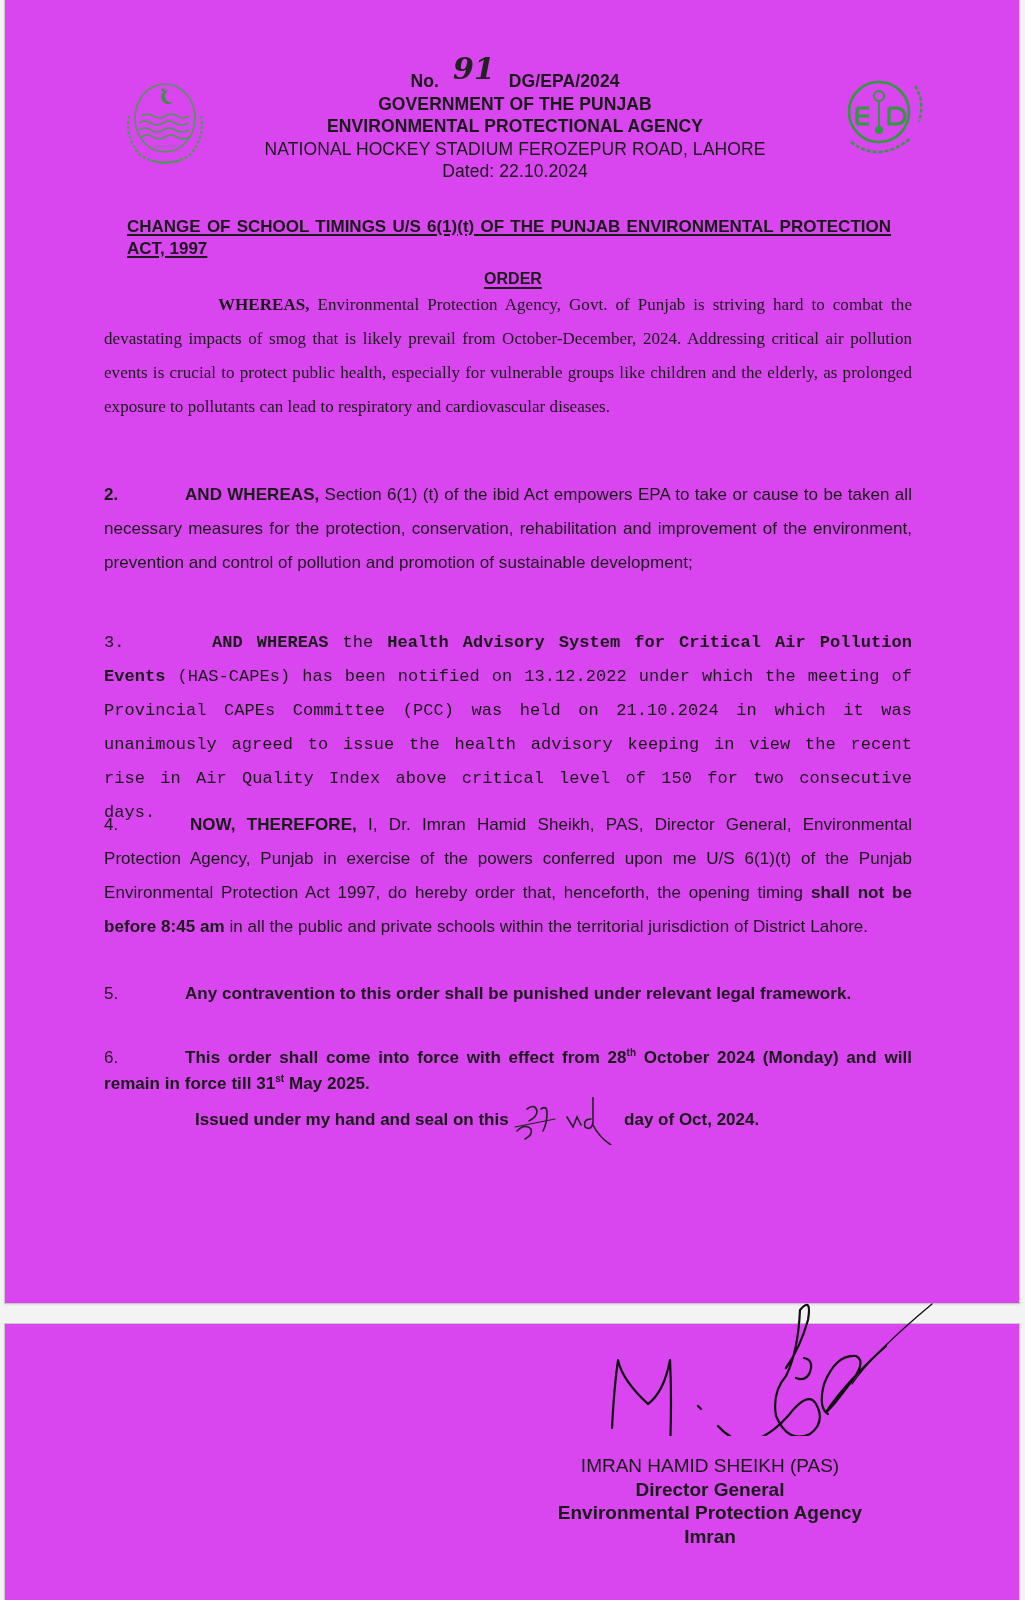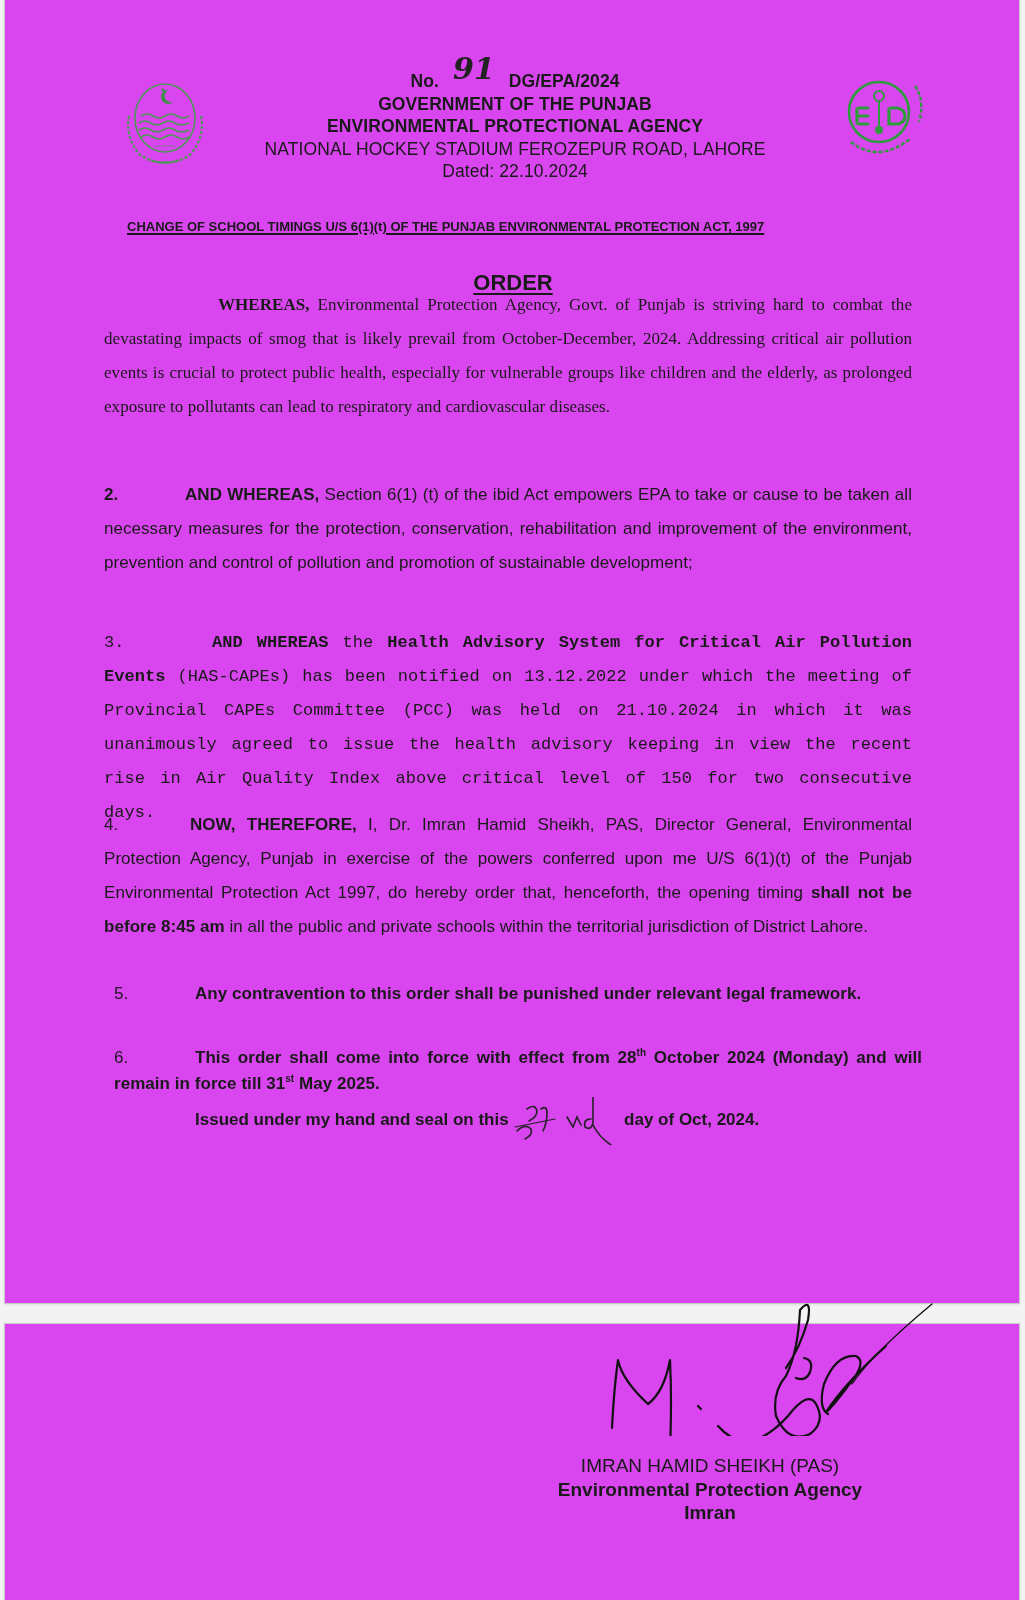--- a/index.html
+++ b/index.html
@@ -31,37 +31,37 @@
   #ref-line { position: relative; }
   #ref-num {
     font-family: "DejaVu Serif", serif; font-style: italic;
     font-size: 30px; position: absolute; top: -12px; left: 248px; color: #222;
   }
   #ref-gap { display: inline-block; width: 60px; }
 
   
   #subject {
     left: 122px; top: 216px; width: 764px;
-    font-size: 13px; line-height: 22px; font-weight: bold;
+    font-size: 17px; line-height: 22px; font-weight: bold;
     text-decoration: underline; text-decoration-thickness: 2px; text-underline-offset: 2px;
     text-align: justify; text-align-last: left;
   }
   #order-title {
-    left: 0; width: 1016px; top: 270px; font-size: 22px; font-weight: bold;
+    left: 0; width: 1016px; top: 270px; font-size: 16px; font-weight: bold;
     text-decoration: underline; text-decoration-thickness: 2px; text-underline-offset: 3px;
   }
 
   
   .para {
     position: absolute; left: 99px; width: 808px;
     font-size: 17px; line-height: 34px; text-align: justify;
     letter-spacing: 0.05px;
   }
   .para .num { display: inline-block; }
-  .tight { line-height: 26px; margin-left: 10px; }
+  .tight { line-height: 26px; }
 
   #p1 { top: 288px; text-indent: 114px; font-family: Liberation Serif, serif; }
   #p2 { top: 478px; }
   #p2 .num { width: 81px; font-weight: bold; }
   #p3 { top: 626px; font-family: Liberation Mono, monospace; }
   #p3 .num { width: 108px; }
   #p4 { top: 808px; }
   #p4 .num { width: 86px; }
   #p5 { top: 981px; }
   #p5 .num { width: 81px; }
@@ -178,15 +178,16 @@
       <path d="M128 130 q30 34 70 -10 q20 -26 28 -12 q10 18 -6 30 q-22 10 -34 -18 q-4 -24 10 -40 q12 -24 14 -66 q12 -14 8 10 q-8 28 -22 48"></path>
       <path d="M214 62 q10 2 6 14 q-4 10 -14 6"></path>
       <path d="M238 118 q-10 -6 -4 -30 q12 -30 32 -28 q12 6 -8 30 q-18 24 -22 26 q20 -30 60 -66"></path>
       <path d="M262 88 q20 -30 80 -80" stroke-width="1.3"></path>
     </g>
   </svg>
 </div>
 
 <div class="abs center" id="sig-block">
   <div>IMRAN HAMID SHEIKH (PAS)</div>
+  <div class="b">Director General</div>
   <div class="b">Environmental Protection Agency</div>
   <div class="b">Imran</div>
 </div>
 
 </body></html>

